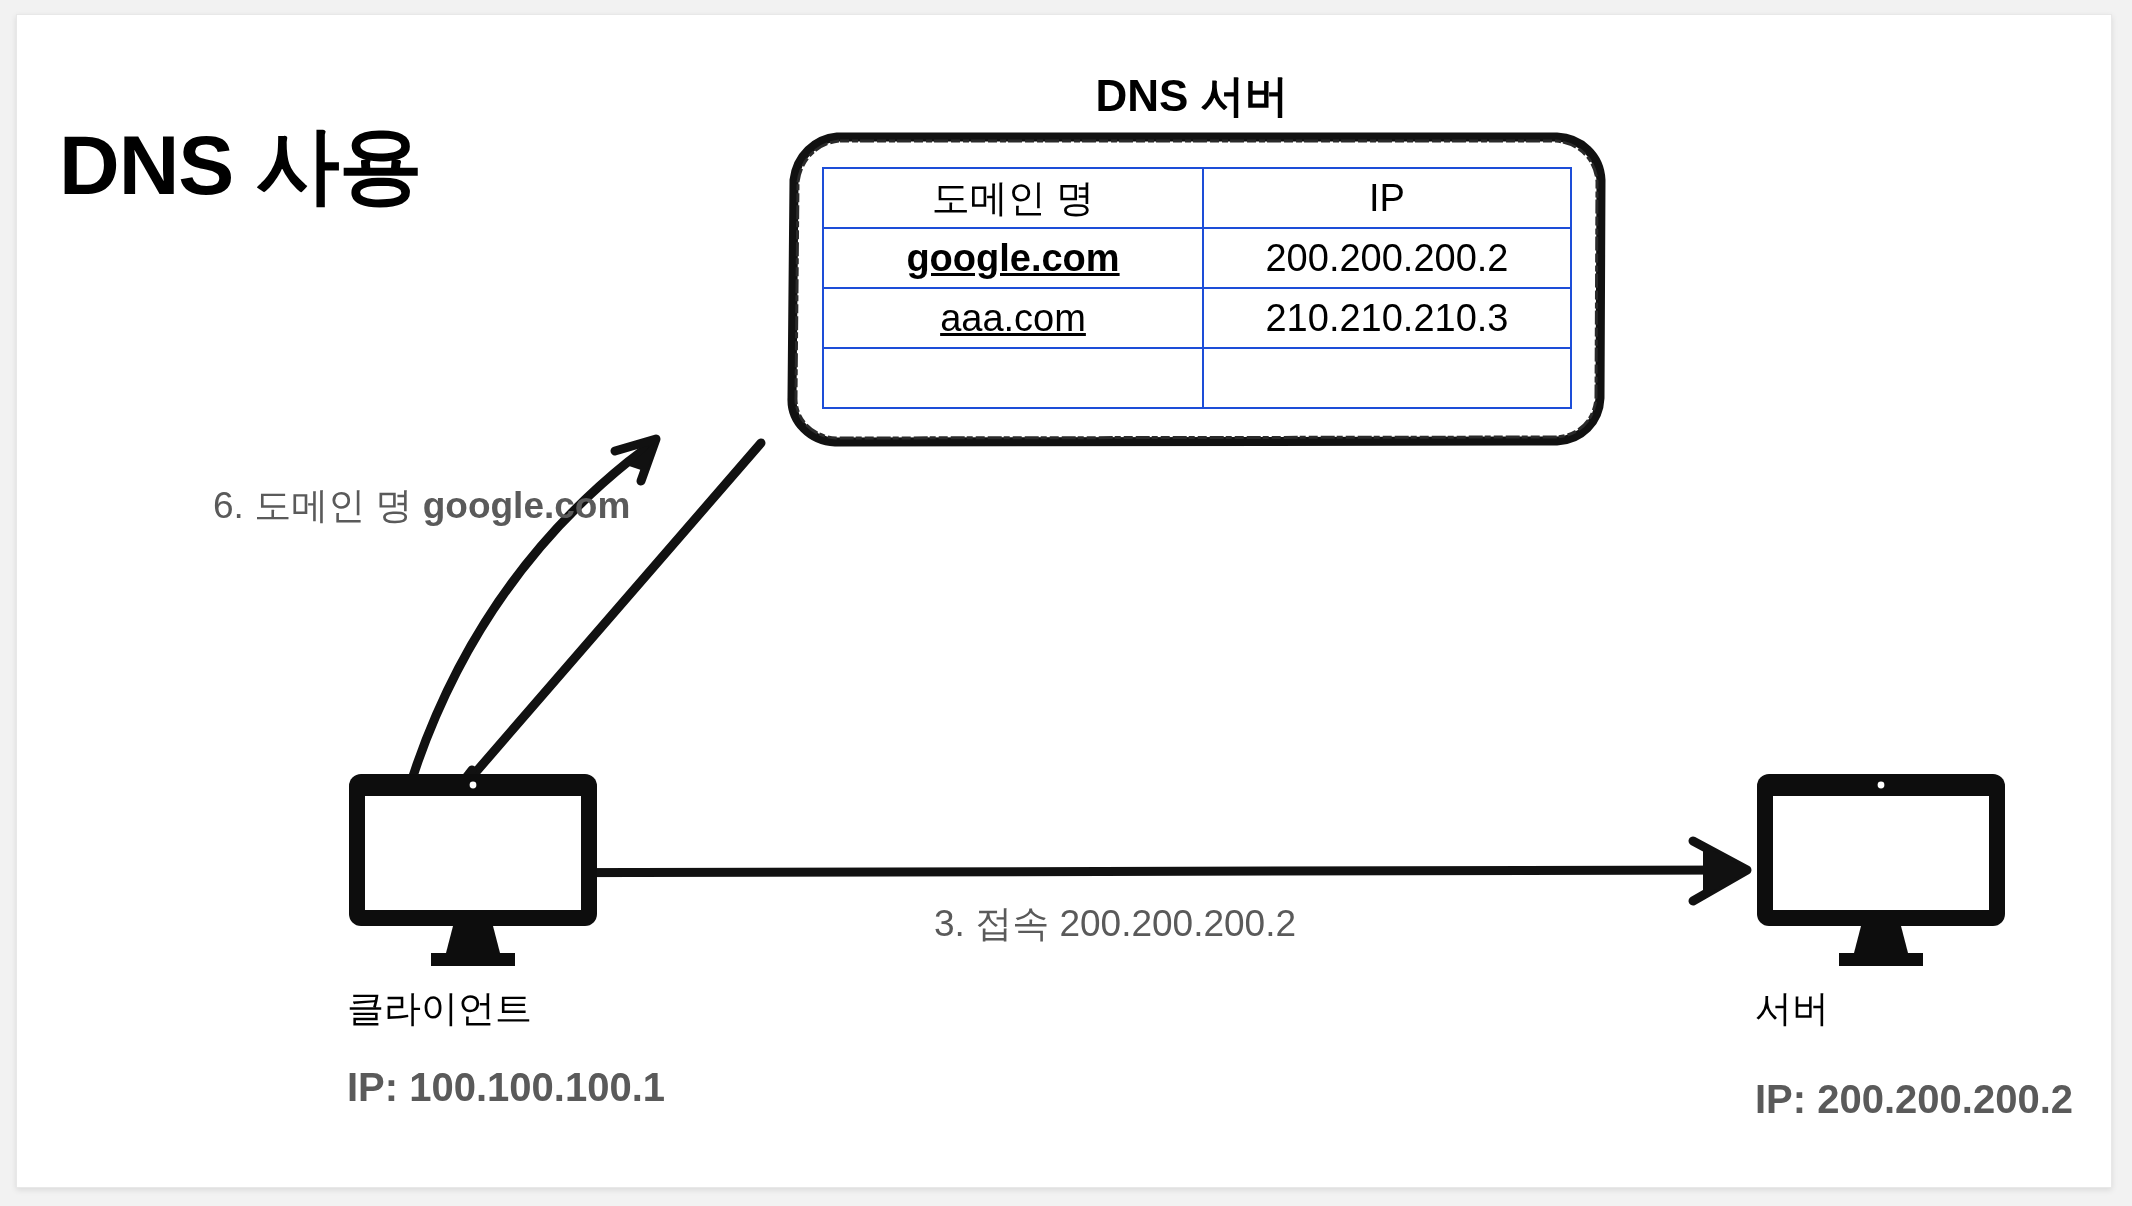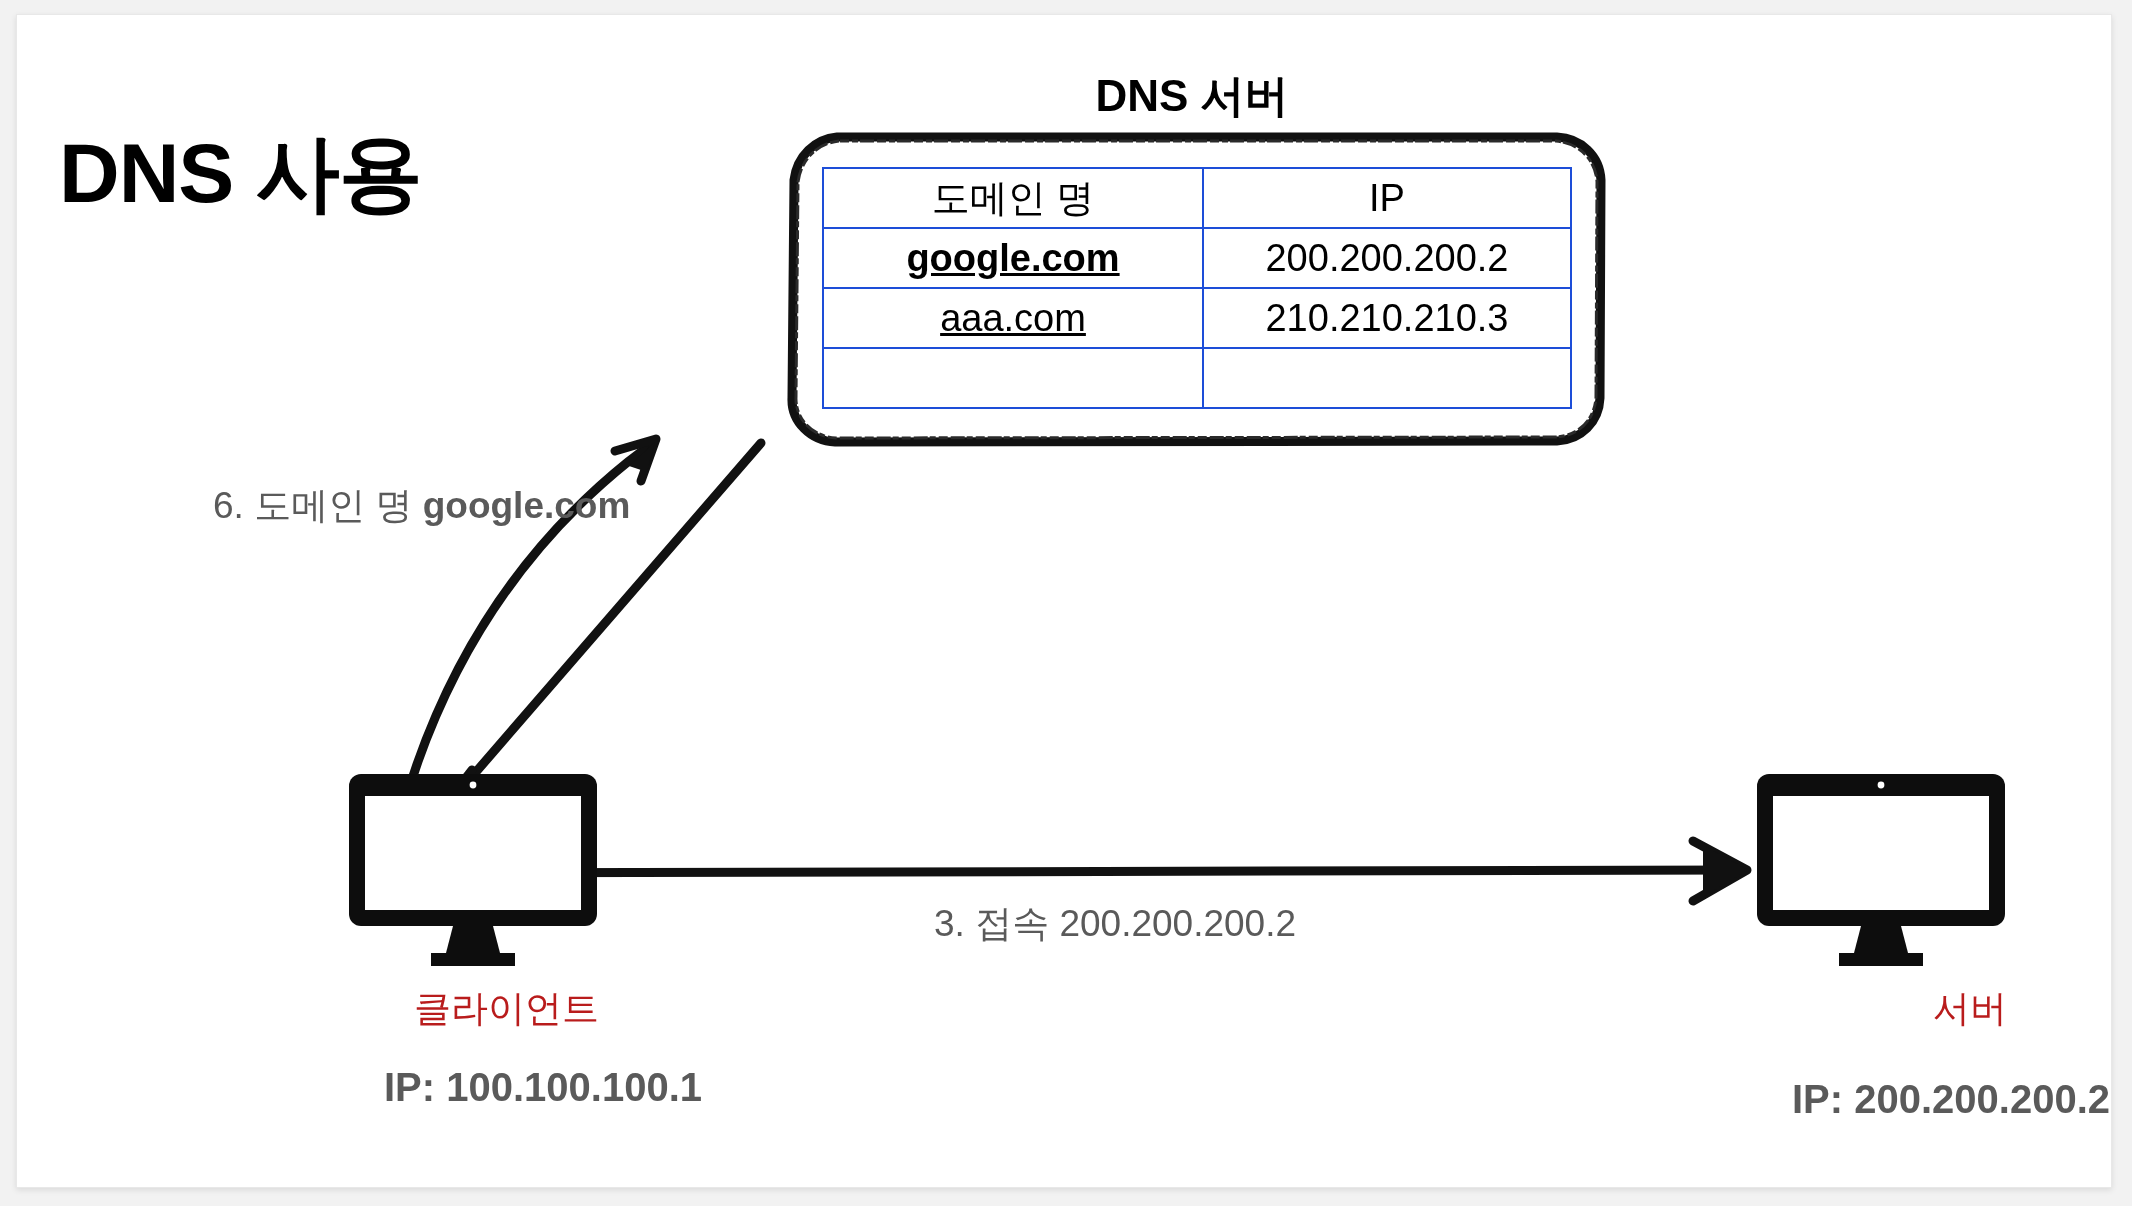--- a/index.html
+++ b/index.html
@@ -30,21 +30,20 @@
   .main-title {
     position: absolute;
     left: 42px;
     top: 108px;
     font-size: 84px;
     font-weight: bold;
     color: #000000;
     letter-spacing: -1px;
     white-space: nowrap;
     line-height: 1;
-    margin-top: 8px;
   }
 
   
   .dns-title {
     position: absolute;
     left: 1040px;
     top: 52px;
     width: 270px;
     text-align: center;
     font-size: 44px;
@@ -106,36 +105,35 @@
   #step1 { left: 196px; top: 472px; }
   #step2 { left: 751px; top: 638px; }
   #step3 { left: 917px; top: 890px; }
 
   
   .node { position: absolute; }
   .node svg { display: block; }
   .node-name {
     position: absolute;
     width: 100%;
-    text-align: right;
+    text-align: left;
     font-size: 37px;
-    color: #b91c1c;
+    color: #000000;
     white-space: nowrap;
     line-height: 1;
   }
   .node-ip {
     position: absolute;
     width: 100%;
     text-align: right;
     font-size: 40px;
     font-weight: bold;
     color: #5a5a5a;
     white-space: nowrap;
     line-height: 1;
-    margin-left: 37px;
   }
 
   #client-node { left: 330px; top: 757px; width: 252px; }
   #client-node .node-name { top: 218px; }
   #client-node .node-ip   { top: 295px; }
 
   #server-node { left: 1738px; top: 757px; width: 252px; }
   #server-node .node-name { top: 218px; }
   #server-node .node-ip   { top: 307px; }
 </style>

